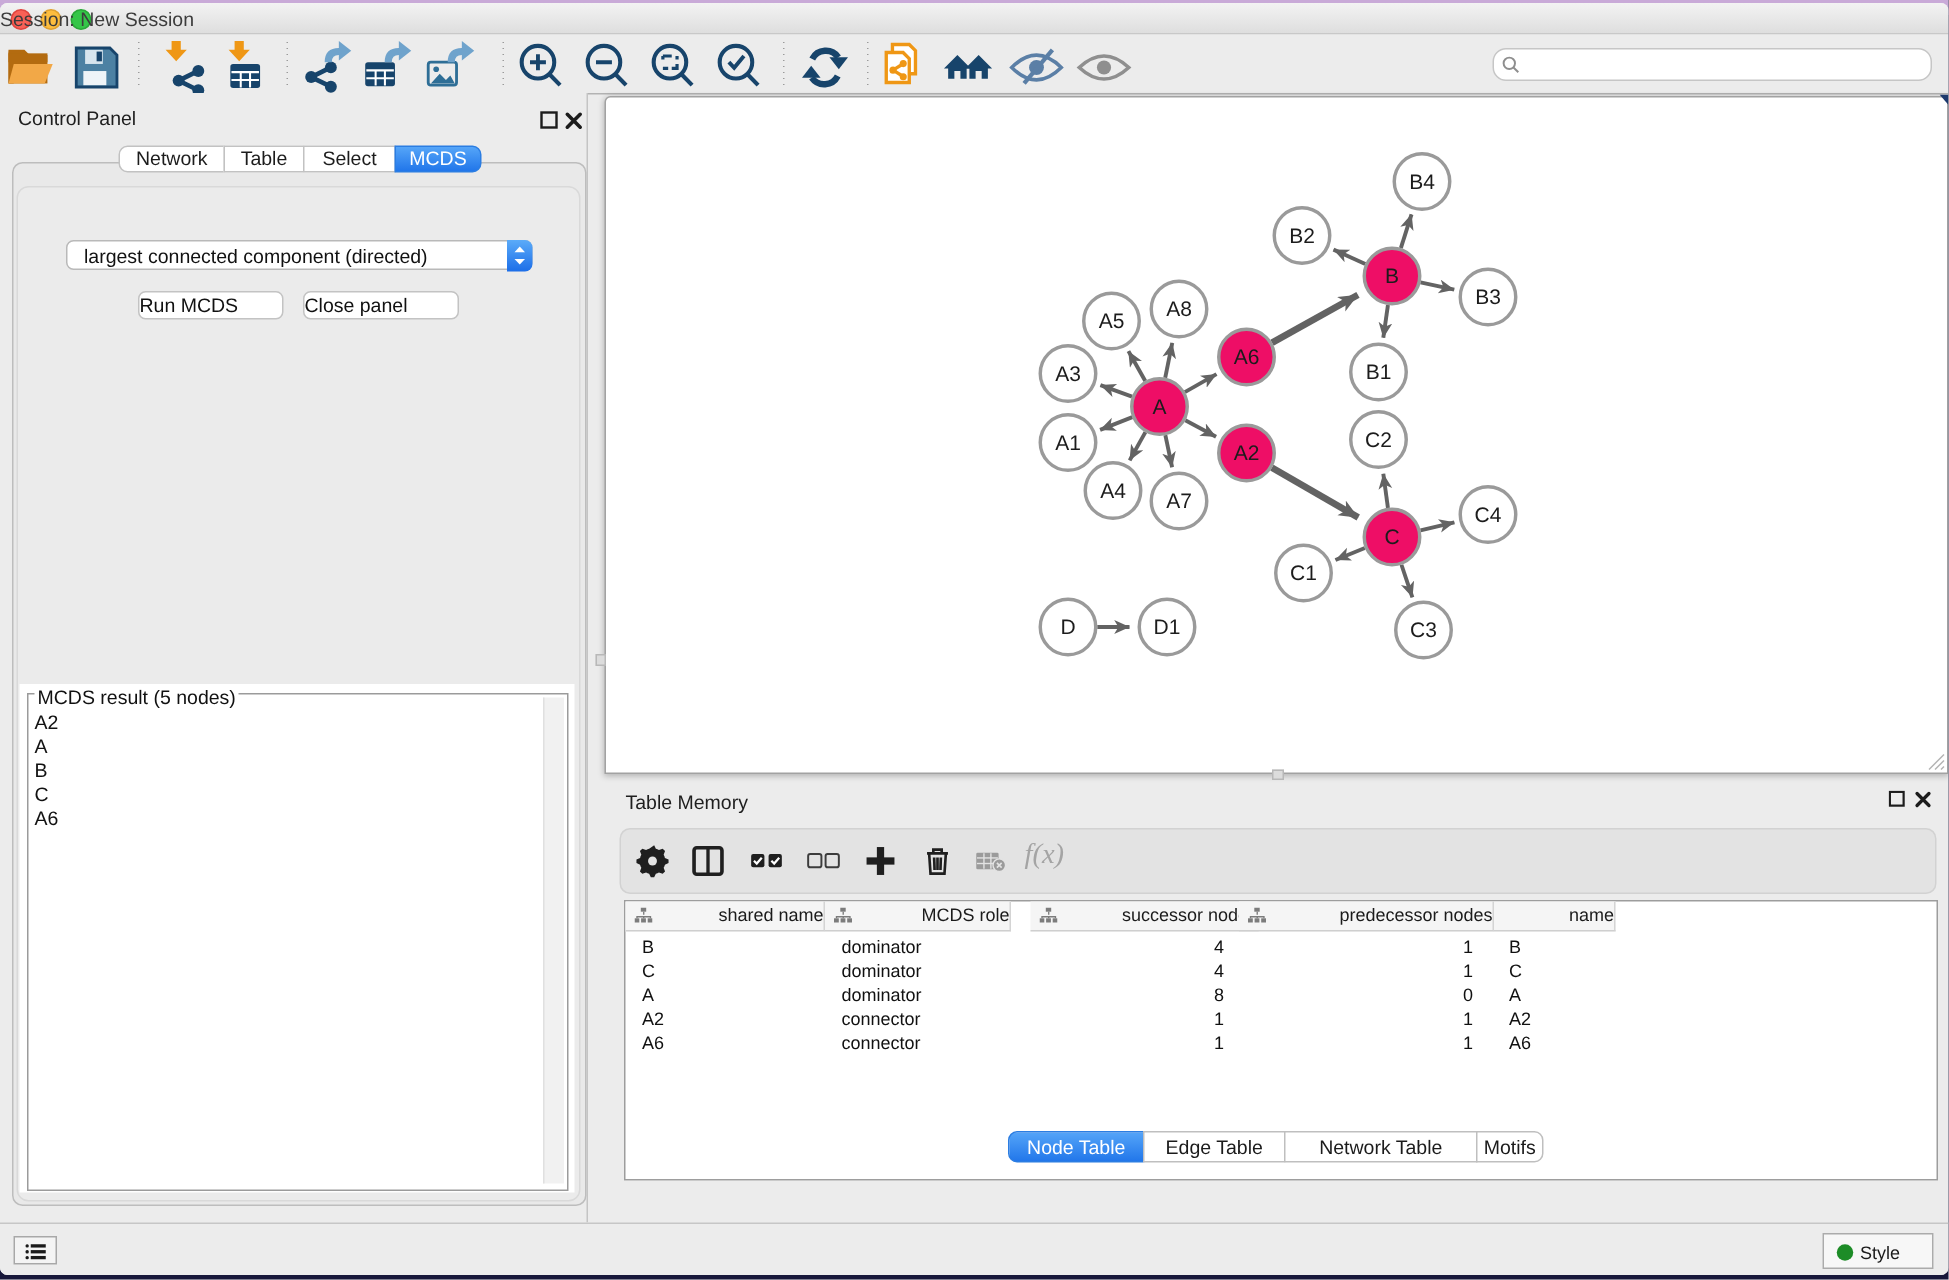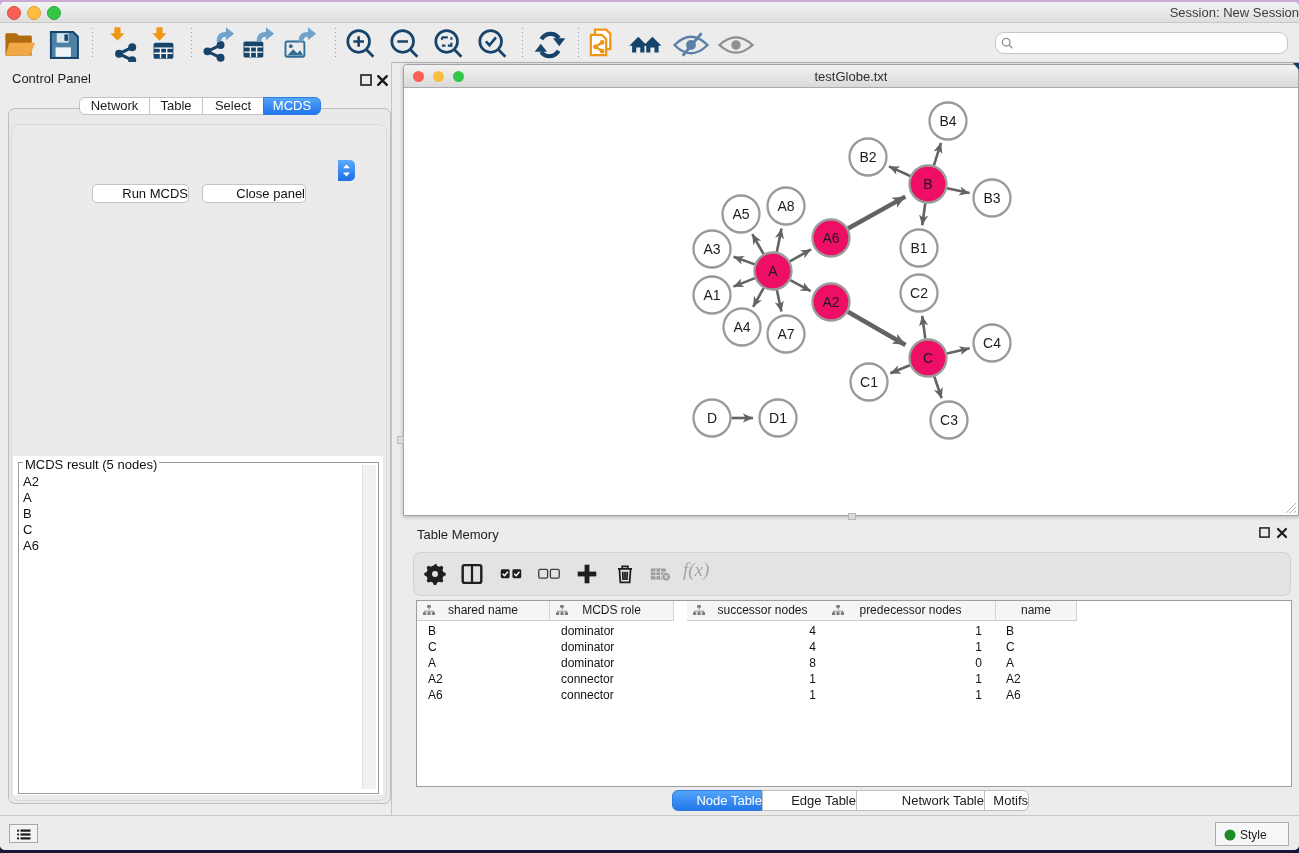--- a/index.html
+++ b/index.html
@@ -4,55 +4,55 @@
 <style>
   html,body{margin:0;padding:0}
   body{width:1299px;height:853px;overflow:hidden;position:relative;
        font-family:"Liberation Sans",sans-serif;background:#17173a;}
   .abs{position:absolute}
   #deskTop{left:0;top:0;width:1299px;height:10px;background:#c9aad8}
   #win{left:0;top:2px;width:1299px;height:848px;background:#ececec;border-radius:5px;overflow:hidden}
   
   #titlebar{left:0;top:0;width:1299px;height:20px;background:linear-gradient(#f3f3f3,#dedede);border-bottom:1px solid #c8c8c8}
   .tl{width:12px;height:12px;border-radius:50%;top:4px}
-  #title{width:100%;text-align:right;top:3px;font-size:13px;color:#3c3c3c}
+  #title{width:100%;text-align:left;top:3px;font-size:13px;color:#3c3c3c}
   
   #toolbar{left:0;top:21px;width:1299px;height:39px;background:#ececec;border-bottom:1px solid #b3b3b3}
   .sep{top:5px;width:1px;height:29px;background-image:linear-gradient(#9a9a9a 1px,transparent 1px);background-size:1px 4px}
   #search{left:995px;top:9px;width:293px;height:22px;box-sizing:border-box;background:#fff;border:1px solid #c6c6c6;border-radius:9px}
   
   #cpHead{left:12px;top:69px;font-size:13px;color:#1e1e1e}
   #cpRight{left:0;top:60px;width:391px;height:753px;border-right:1px solid #c4c4c4;background:#ececec}
   .tab{position:absolute;top:0;height:16px;background:#fff;border:1px solid #c2c2c2;font-size:13px;color:#1c1c1c;text-align:center;line-height:16px}
   .tabsel{background:linear-gradient(#55a5f8,#2176ea);color:#fff;border-color:#2b7de2}
   #outerPanel{left:8px;top:106px;width:381px;height:694px;background:#e9e9e9;border:1px solid #bdbdbd;border-radius:7px}
   #innerPanel{left:11px;top:122px;width:374px;height:675px;background:#ebebeb;border:1px solid #d9d9d9;border-radius:8px}
   #optlabel{left:0;top:135px;width:396px;text-align:center;font-size:13px;color:#111}
   #combo{left:44px;top:158px;width:311px;height:20px;box-sizing:border-box;background:#fff;border:1px solid #b9b9b9;border-radius:5px;font-size:13px;color:#111;line-height:19px;padding-left:11px}
   #comboBtn{left:338px;top:158px;width:17px;height:21px;background:linear-gradient(#5babf9,#1c6ee8);border-radius:0 5px 5px 0}
-  .btn{position:absolute;top:182px;height:17px;background:#fff;border:1px solid #c3c3c3;border-radius:5px;font-size:13px;color:#111;text-align:right;line-height:17px}
+  .btn{position:absolute;top:192px;height:17px;background:#fff;border:1px solid #c3c3c3;border-radius:5px;font-size:13px;color:#111;text-align:left;line-height:17px}
   #gwhite{left:13px;top:454px;width:370px;height:339px;background:#fff}
   #groupbox{left:18px;top:460px;width:359px;height:330px;border:1px solid #9b9b9b}
   #grouplabel{left:23px;top:455px;background:#fff;padding:0 2px;font-size:13px;color:#111;z-index:3}
   #listbox{left:19px;top:461px;width:357px;height:328px}
   #listbox .scr{position:absolute;right:0px;top:2px;width:13px;height:324px;background:#f1f1f1;border-left:1px solid #e0e0e0}
   #listitems{left:23px;top:472px;font-size:13px;color:#111;line-height:16px}
   
   #netwin{left:403px;top:62px;width:894px;height:450px;background:#fff;border:1px solid #a2a2a2;border-radius:4px 4px 0 0;box-shadow:0 1px 4px rgba(0,0,0,.25)}
   #nettitle{left:0;top:0;width:894px;height:22px;background:linear-gradient(#f2f2f2,#dadada);border-bottom:1px solid #ababab;border-radius:4px 4px 0 0}
   .tl2{width:11px;height:11px;border-radius:50%;top:6px}
   #netname{width:100%;text-align:center;top:4px;font-size:13px;color:#2e2e2e}
   
   #tpHead{left:417px;top:525px;font-size:13px;color:#1e1e1e}
   #tptool{left:413px;top:550px;width:876px;height:42px;background:#e3e3e3;border:1px solid #d2d2d2;border-radius:7px}
   #tbl{left:416px;top:598px;width:874px;height:185px;background:#fff;border:1px solid #9d9d9d}
-  .th{position:absolute;top:0;height:19px;background:#f5f5f5;border-right:1px solid #d4d4d4;border-bottom:1px solid #cfcfcf;font-size:12px;color:#1b1b1b;text-align:center;line-height:19px}
+  .th{position:absolute;top:0;height:19px;background:#f5f5f5;border-right:1px solid #d4d4d4;border-bottom:1px solid #cfcfcf;font-size:12px;color:#1b1b1b;text-align:right;line-height:19px}
   .td{position:absolute;font-size:12px;color:#111;height:16px;line-height:16px}
   
-  .btab{position:absolute;top:788px;height:19px;background:#fff;border:1px solid #bfbfbf;font-size:13px;color:#1b1b1b;text-align:right;line-height:19px}
+  .btab{position:absolute;top:752px;height:19px;background:#fff;border:1px solid #bfbfbf;font-size:13px;color:#1b1b1b;text-align:center;line-height:19px}
   .btabsel{background:linear-gradient(#54a4f8,#2277ea);color:#fff;border-color:#2b7de2}
   
   #statusbar{left:0;top:813px;width:1299px;height:35px;background:#ececec;border-top:1px solid #c6c6c6}
   #listbtn{left:9px;top:822px;width:27px;height:17px;background:#f4f4f4;border:1px solid #a8a8a8}
   #membtn{left:1215px;top:820px;width:74px;height:24px;box-sizing:border-box;background:#f7f7f7;border:1px solid #ababab;font-size:13px;color:#1b1b1b}
   svg{display:block}
 </style>
 </head>
 <body>
 <div class="abs" id="deskTop"></div>
@@ -264,43 +264,38 @@
     </svg>
   <svg class="abs" style="left:376px;top:72px" width="13" height="13" viewBox="0 0 13 13">
       <path d="M2.2 2.2 L10.8 10.8 M10.8 2.2 L2.2 10.8" stroke="#1c1c1c" stroke-width="2.4" stroke-linecap="round"></path>
     </svg>
   <div class="abs" id="outerPanel"></div>
   <div class="abs" id="innerPanel"></div>
   <div class="abs tab" style="left:79px;top:95px;width:69px;border-radius:6px 0 0 6px">Network</div>
   <div class="abs tab" style="left:149px;top:95px;width:52px">Table</div>
   <div class="abs tab" style="left:202px;top:95px;width:60px">Select</div>
   <div class="abs tab tabsel" style="left:263px;top:95px;width:56px;border-radius:0 6px 6px 0">MCDS</div>
+  <div class="abs" id="combo">largest connected component (directed)</div>
   <div class="abs" id="comboBtn">
     <svg width="17" height="21" viewBox="0 0 17 21">
         <path d="M5 8.2 L8.5 4.4 L12 8.2 Z" fill="#fff"></path>
         <path d="M5 12.6 L8.5 16.4 L12 12.6 Z" fill="#fff"></path>
       </svg>
   </div>
   <div class="abs btn" style="left:92px;width:95px">Run MCDS</div>
   <div class="abs btn" style="left:202px;width:102px">Close panel</div>
   <div class="abs" id="gwhite"></div>
   <div class="abs" id="groupbox"></div>
   <div class="abs" id="grouplabel">MCDS result (5 nodes)</div>
   <div class="abs" id="listbox">
       <div class="scr"></div>
     </div>
   <div class="abs" id="listitems">A2<br>A<br>B<br>C<br>A6</div>
 
   <div class="abs" id="netwin">
-    <div class="abs" id="nettitle">
-      <div class="abs tl2" style="left:9px;background:#f96156"></div>
-      <div class="abs tl2" style="left:29px;background:#fdbd3e"></div>
-      <div class="abs tl2" style="left:49px;background:#35c648"></div>
-      <div class="abs" id="netname">testGlobe.txt</div>
-    </div>
     <div class="abs" style="left:0;top:23px">
         <svg id="graph" width="895" height="425" viewBox="0 0 895 425" font-family="Liberation Sans, sans-serif">
           <defs>
             <marker id="ar" markerUnits="userSpaceOnUse" markerWidth="13" markerHeight="11" refX="10.2" refY="4.6" orient="auto">
               <path d="M0,0 L10.4,4.6 L0,9.2 L2.8,4.6 Z" fill="#636363"></path>
             </marker>
             <marker id="ab" markerUnits="userSpaceOnUse" markerWidth="16" markerHeight="13" refX="12.8" refY="5.6" orient="auto">
               <path d="M0,0 L13,5.6 L0,11.2 L3.5,5.6 Z" fill="#636363"></path>
             </marker>
           </defs>

